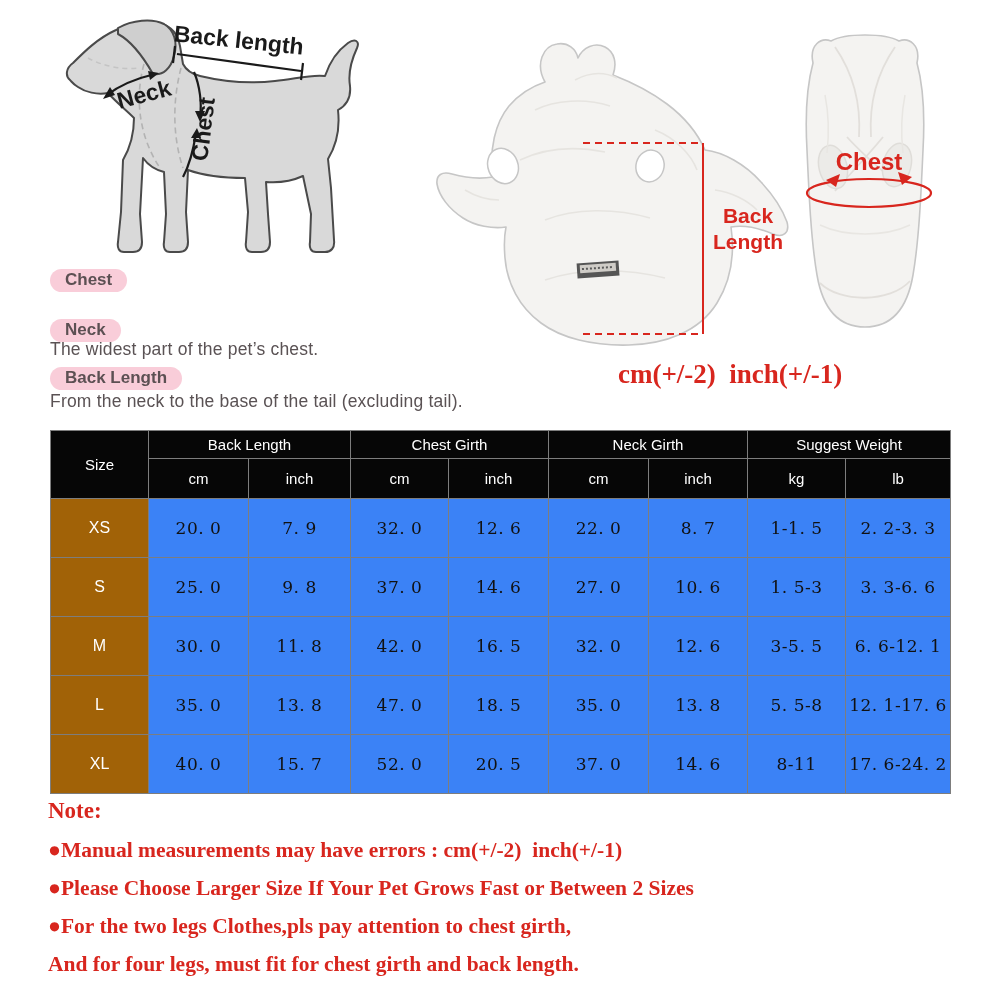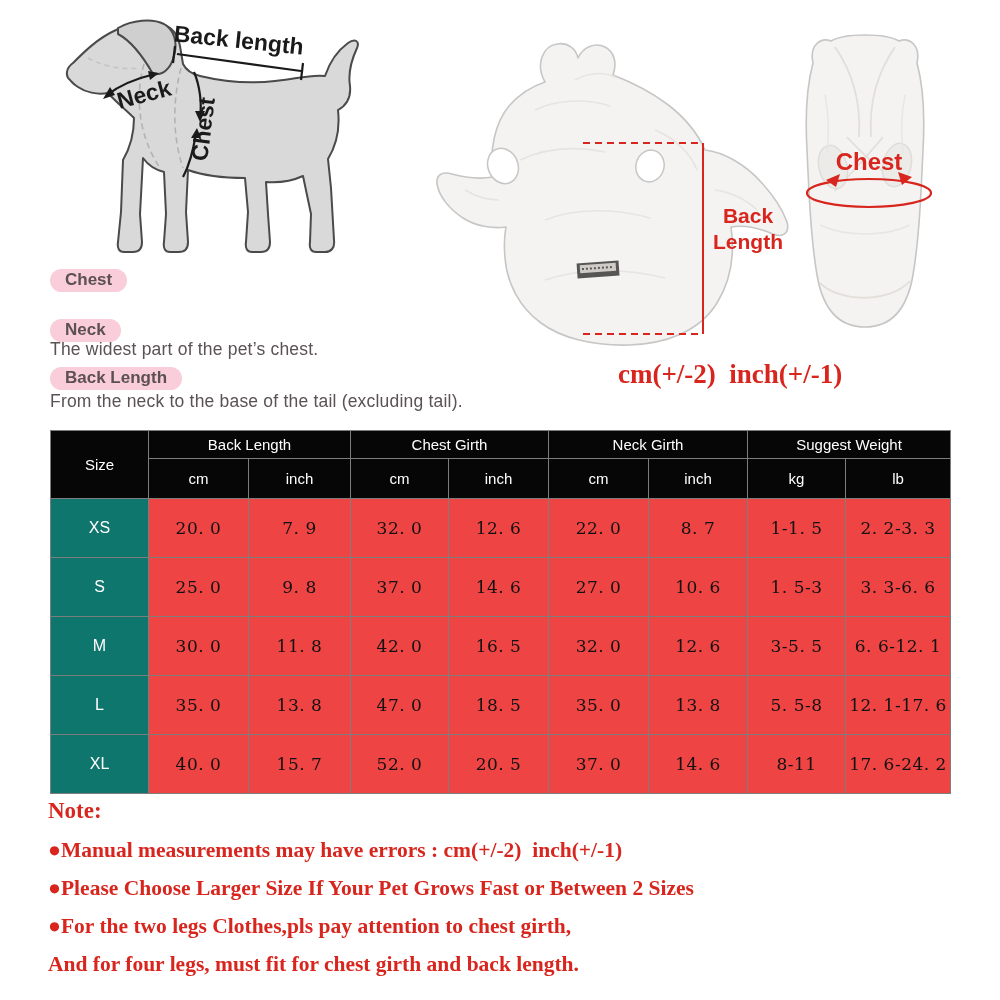--- a/index.html
+++ b/index.html
@@ -19,22 +19,22 @@
 
   
   .size-table{position:absolute;left:50px;top:430px;width:900px;border-collapse:collapse;
               table-layout:fixed;}
   .size-table th,.size-table td{border:1px solid #7d7d7d;text-align:center;vertical-align:middle;
               padding:0;overflow:hidden;}
   .size-table thead th{background:#060606;color:#ffffff;font-weight:normal;font-size:15px;}
   .size-table thead tr:nth-child(1){height:28px;}
   .size-table thead tr:nth-child(2){height:40px;}
   .size-table tbody tr{height:59px;}
-  .size-table tbody th{background:#0f766e;color:#ffffff;font-weight:normal;font-size:16px;}
-  .size-table tbody td{background:#ef4444;color:#111111;font-family:"DejaVu Serif",serif;
+  .size-table tbody th{background:#a16207;color:#ffffff;font-weight:normal;font-size:16px;}
+  .size-table tbody td{background:#3b82f6;color:#111111;font-family:"DejaVu Serif",serif;
               font-size:17px;letter-spacing:.5px;}
   .th-size{font-size:16px;}
 
   
   .notes{position:absolute;left:48px;top:798px;width:900px;font-family:"Liberation Serif",serif;
          color:#d8261e;font-weight:bold;}
   .notes-title{font-size:23px;line-height:26px;}
   .note-line{font-size:21.5px;line-height:23px;margin-top:15px;white-space:pre;}
 </style>
 </head>

